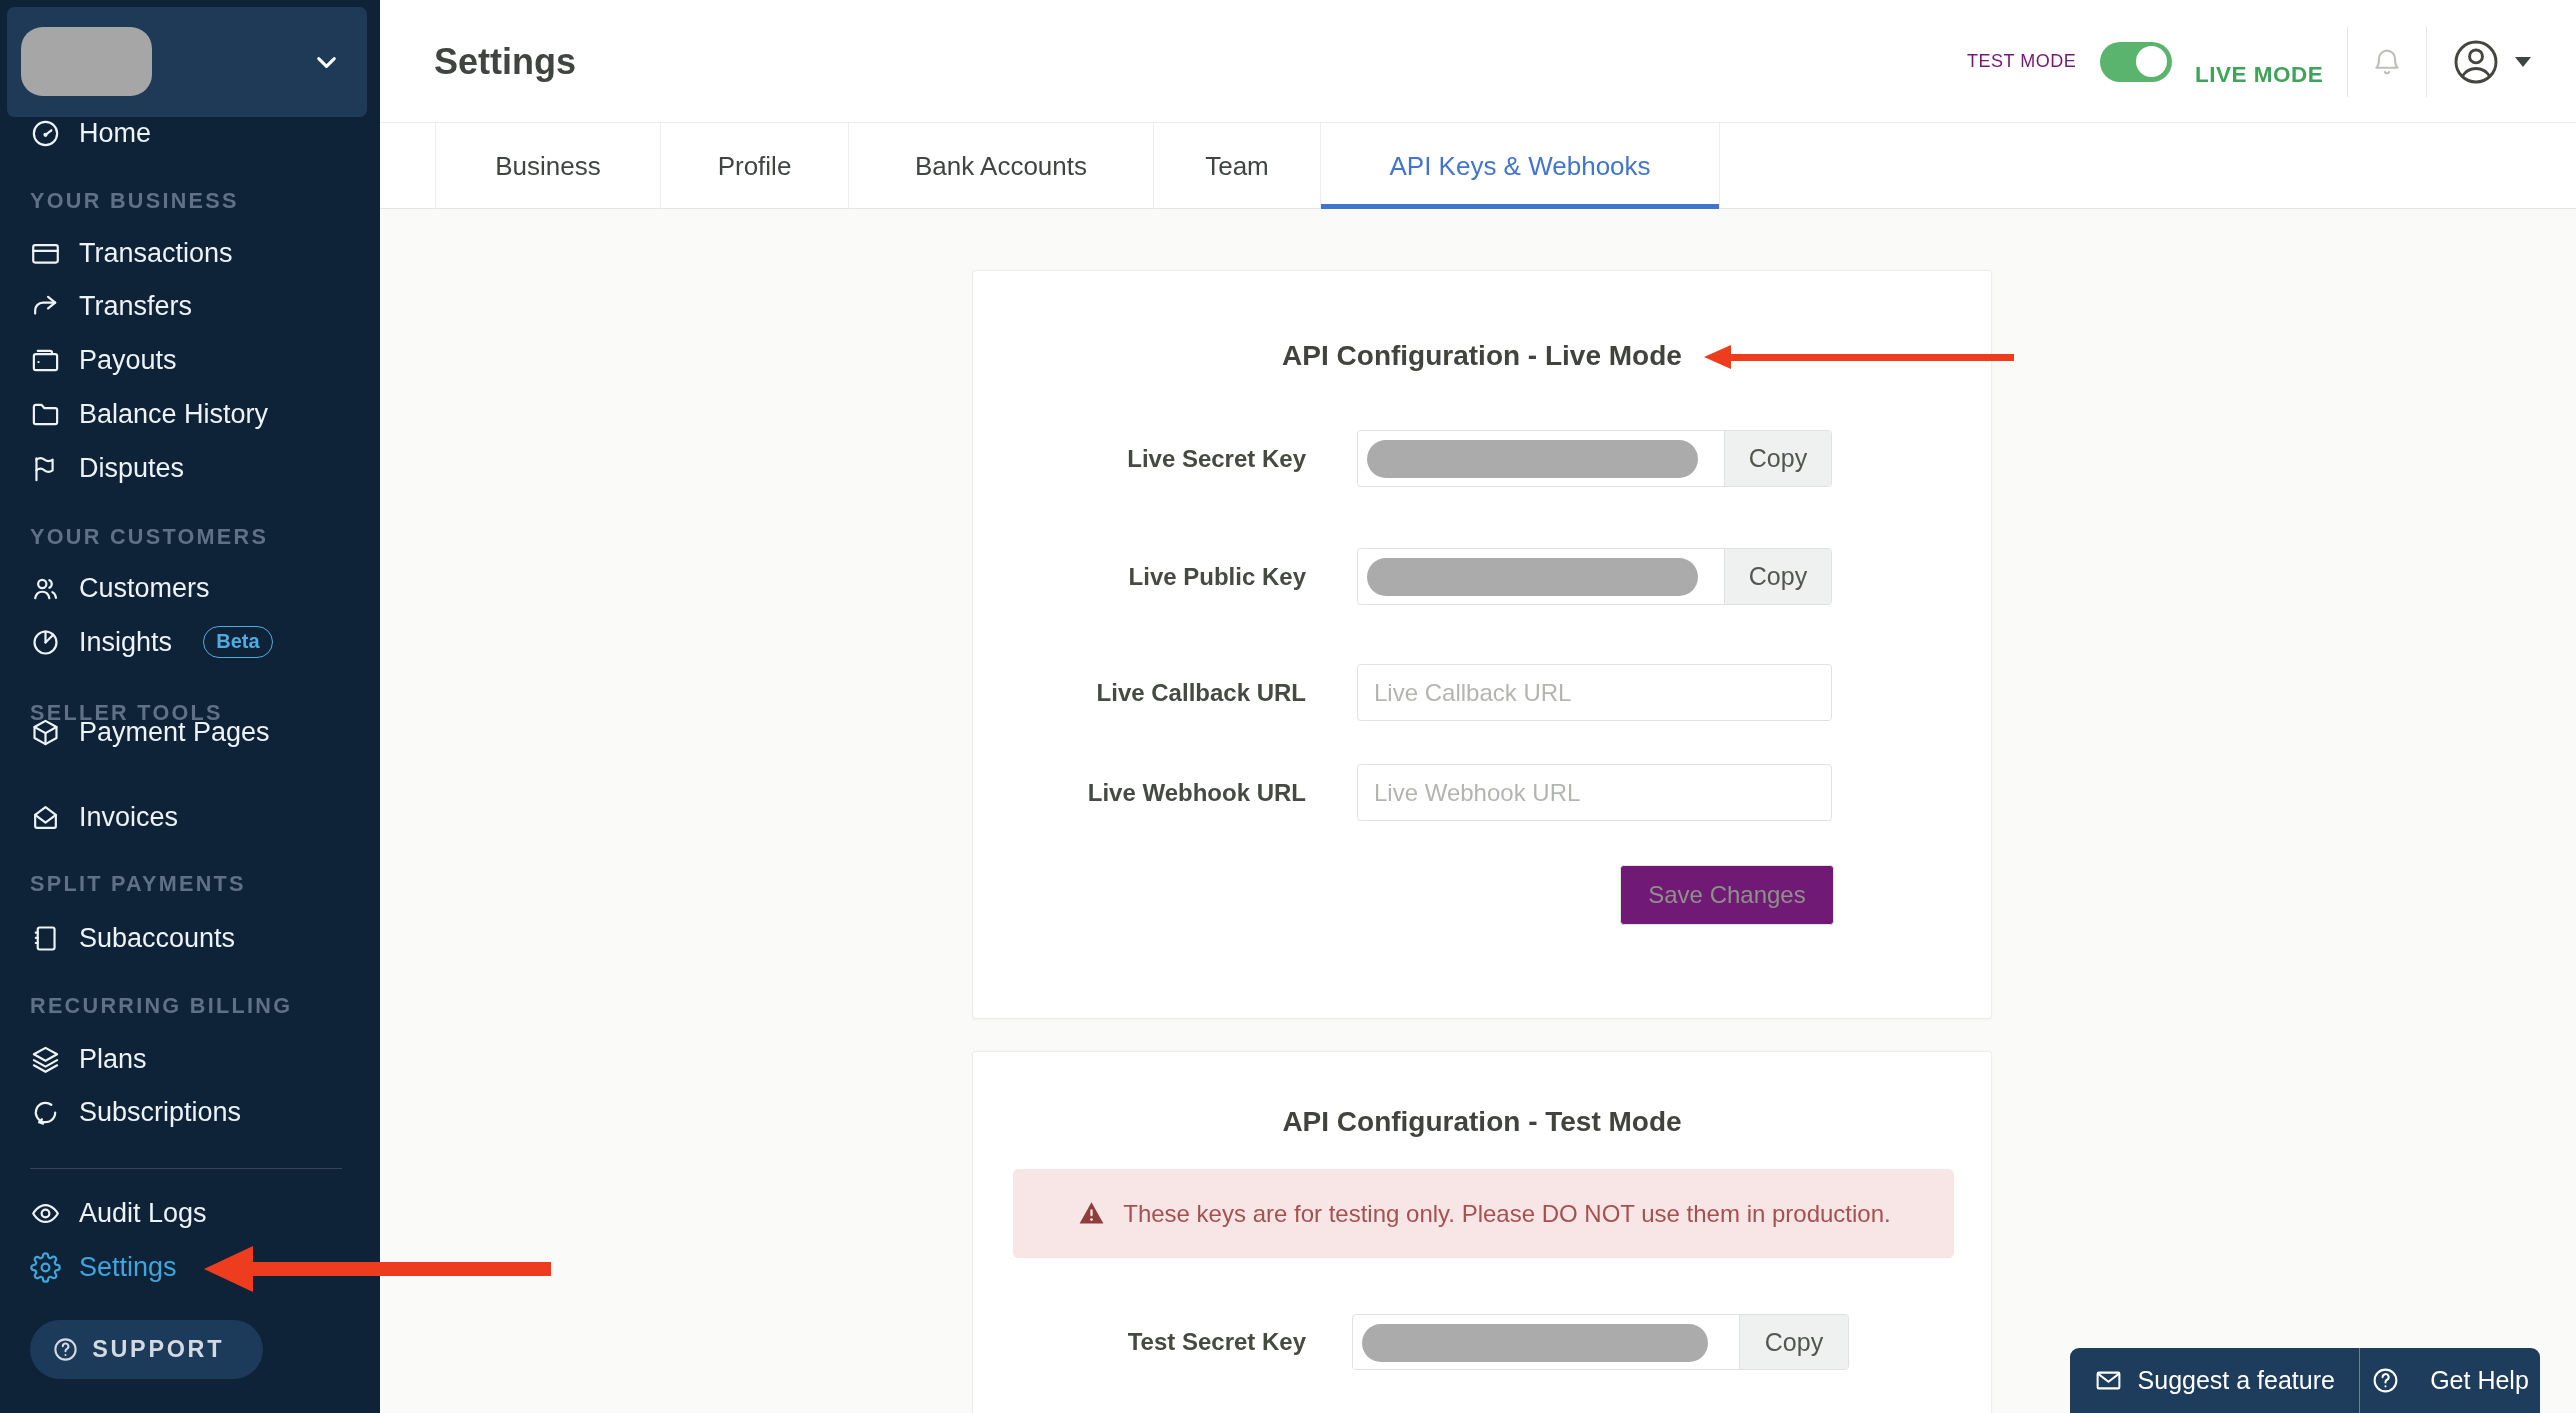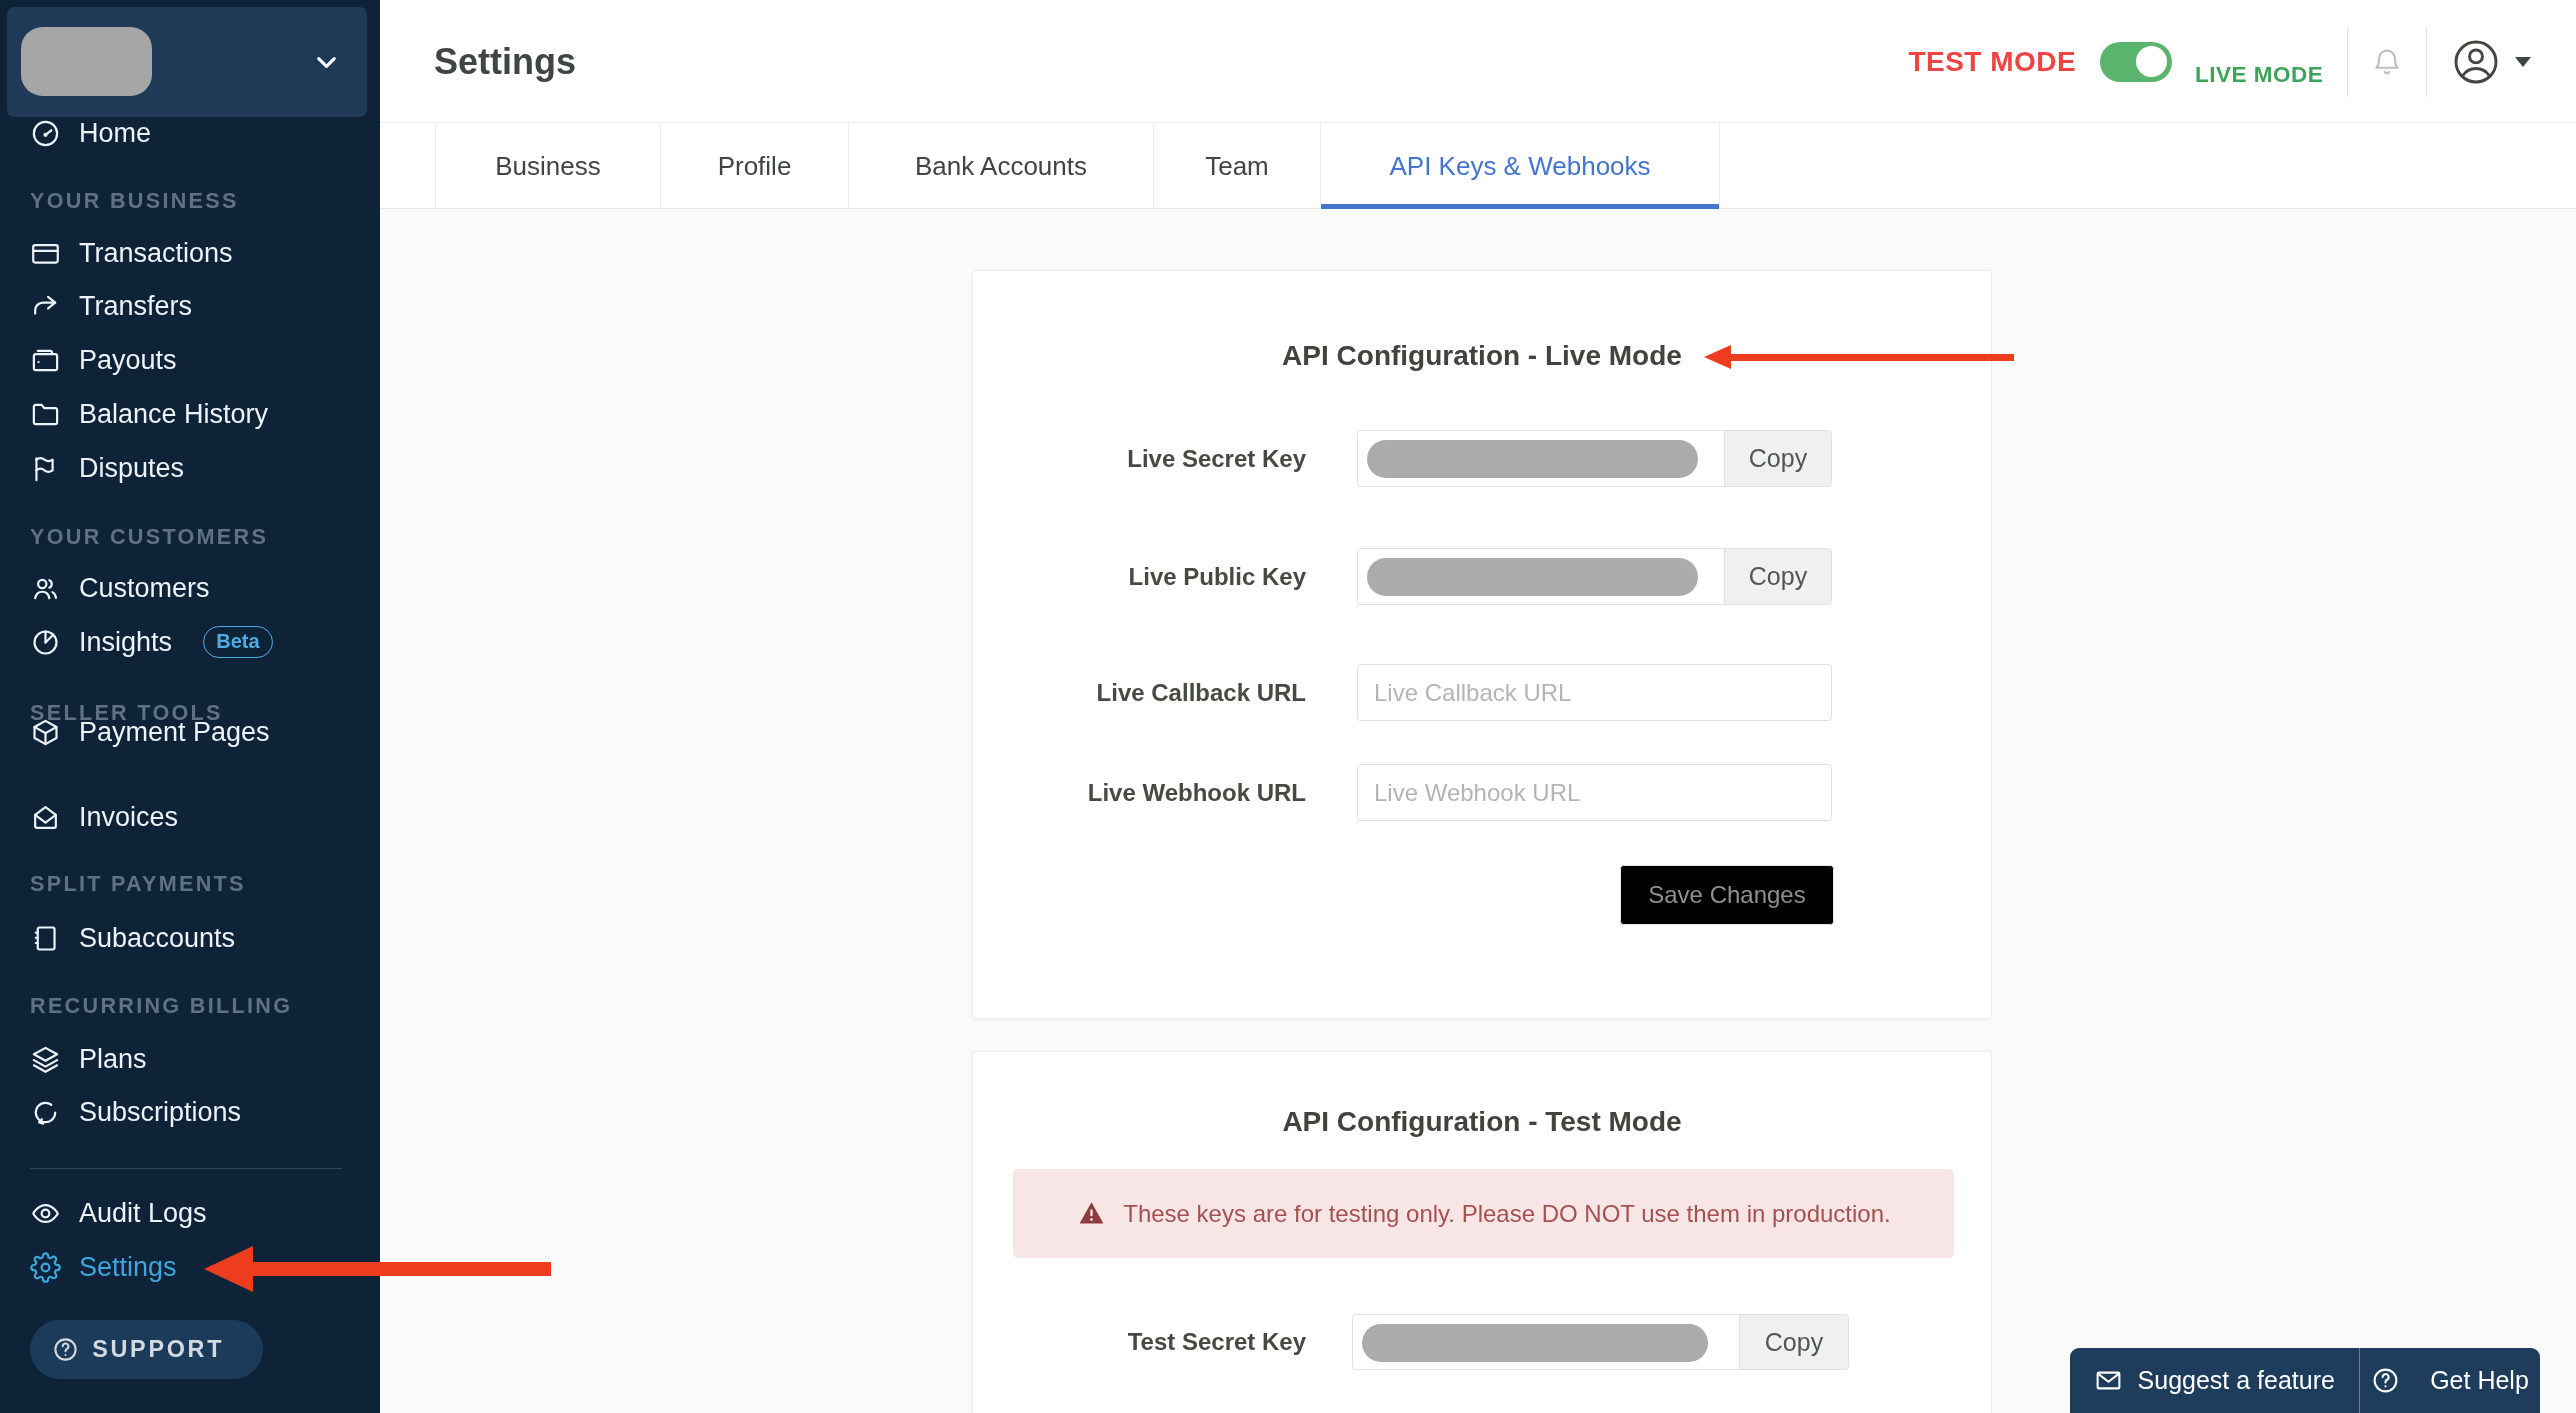--- a/index.html
+++ b/index.html
@@ -61,21 +61,21 @@
     background:#FFFFFF; border-bottom:0.9px solid #EBEBE9; z-index:4;
   }
   .page-title {
     position:absolute; left:54px; top:0; height:123px; line-height:123px;
     font-size:36px; font-weight:bold; color:#3F4540;
   }
   .header-right {
     position:absolute; right:45px; top:0; height:123px;
     display:flex; align-items:center; gap:23.4px;
   }
-  .mode-label-test { color:#ef4444; font-size:28px; font-weight:bold; letter-spacing:0.5px; }
+  .mode-label-test { color:#701a75; font-size:18px; font-weight:normal; letter-spacing:0.5px; }
   .mode-label-live { color:#3EA45A; font-size:22.5px; font-weight:bold; letter-spacing:0.5px;margin-top:26px; }
   .toggle {
     position:relative; width:72px; height:40px; border-radius:20px;
     background:#5BB46E; cursor:pointer; flex:none;
   }
   .toggle .knob {
     position:absolute; right:4.5px; top:4.5px; width:31px; height:31px;
     border-radius:50%; background:#FFFFFF;
   }
   .vdiv { width:0.9px; height:70px; background:#E6E6E4; }
@@ -132,21 +132,21 @@
     border-radius:0 2.7px 2.7px 0; cursor:pointer; font-family:inherit; border-top:none; border-right:none; border-bottom:none;
   }
   .tinput {
     position:absolute; left:384px; width:475px; height:57px;
     border:0.9px solid #DFE2DF; border-radius:3.6px; padding:0 16px;
     font-size:24px; color:#40443C; font-family:inherit; background:#FFFFFF;
   }
   .tinput::placeholder { color:#B3B6B0; }
   .save-btn {
     position:absolute; left:647px; top:594px; width:214px; height:60px;
-    background:#000000; border:0.9px solid #E3E5E2; border-radius:3.6px;
+    background:#701a75; border:0.9px solid #E3E5E2; border-radius:3.6px;
     color:#8E918B; font-size:24px; font-family:inherit; cursor:pointer;
   }
   .warn-banner {
     position:absolute; left:40px; top:117px; width:941px; height:89px;
     background:#F8E6E7; border-radius:5.4px; display:flex; align-items:center;
     justify-content:center; gap:16px; color:#A6504F; font-size:24px;
   }
 
   
   .arrow { position:absolute; z-index:60; }

